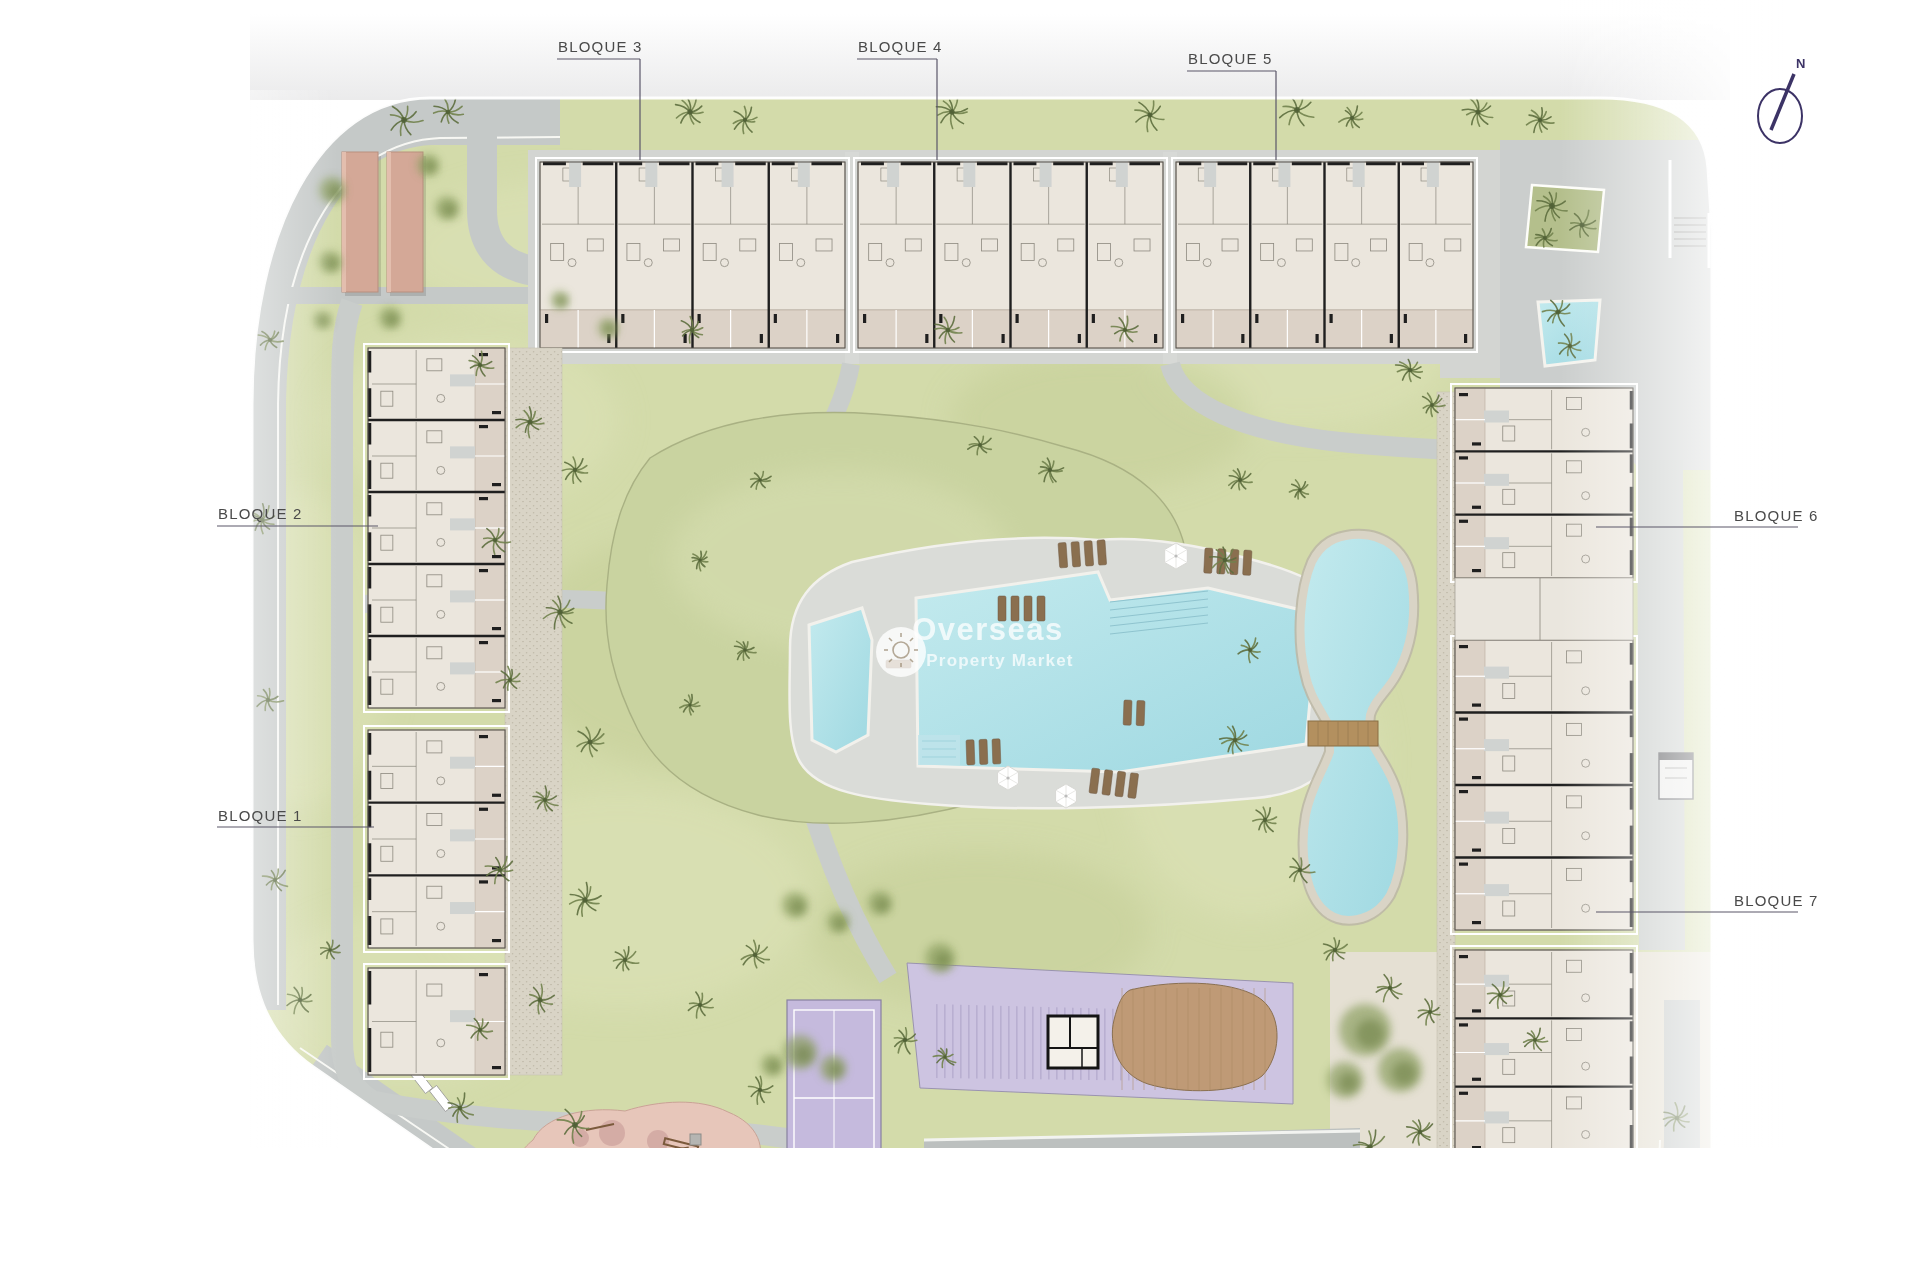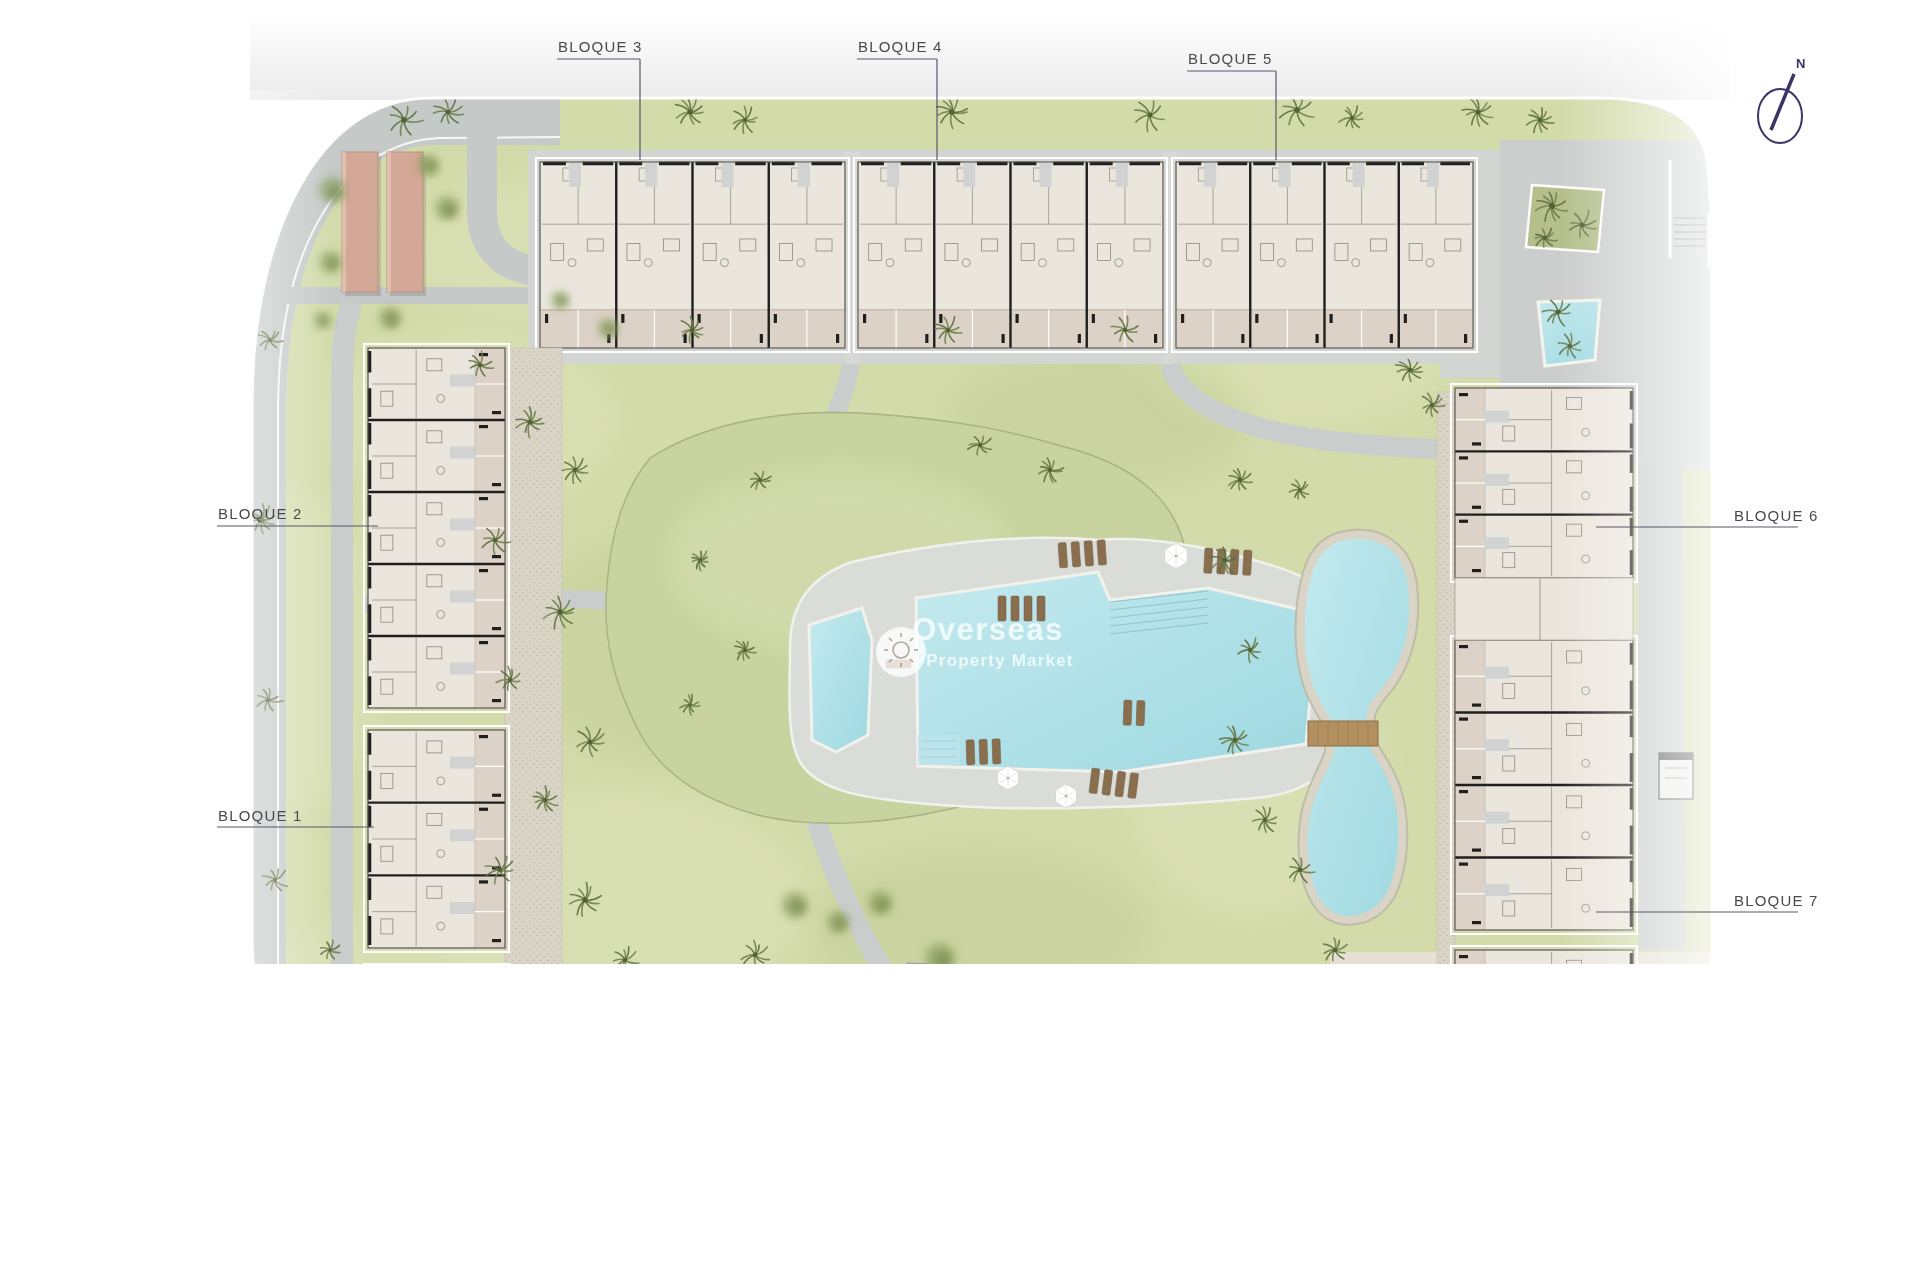--- a/index.html
+++ b/index.html
@@ -1,16 +1,16 @@
 <!DOCTYPE html>
 <html><head>
 <meta charset="utf-8">
 <style>
   html,body{margin:0;padding:0;background:#ffffff;overflow:hidden;}
-  #stage{position:relative;width:1920px;height:964px;background:#8b5cf6;
+  #stage{position:relative;width:1920px;height:1148px;background:#8b5cf6;
          font-family:"Liberation Sans", sans-serif;}
   svg{display:block}
   text{font-family:"Liberation Sans", sans-serif;}
   .blk-label{font-size:15px;letter-spacing:1.2px;fill:#4a4a4a;}
   .wm-title{font-size:31px;letter-spacing:1.5px;fill:#ffffff;opacity:.82;font-weight:bold;}
   .wm-sub{font-size:17px;letter-spacing:1.2px;fill:#ffffff;opacity:.8;font-weight:bold;}
   .north{font-size:13px;fill:#3c3366;font-weight:bold;}
 </style>
 </head>
 <body>

